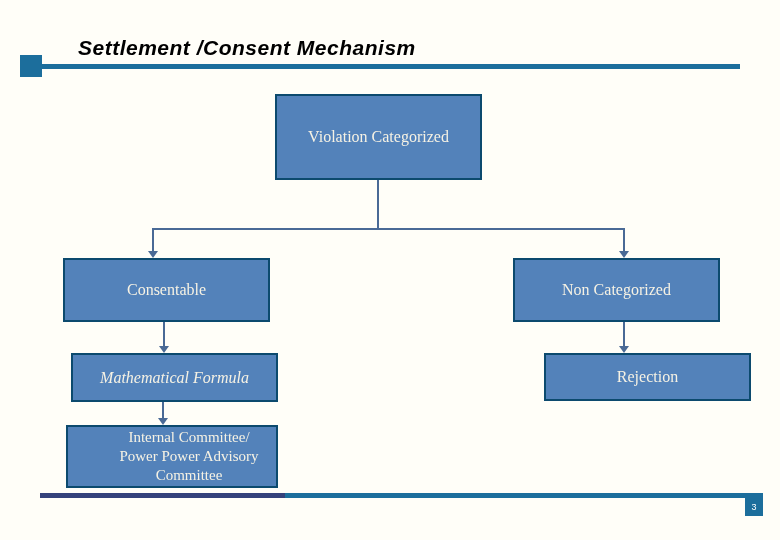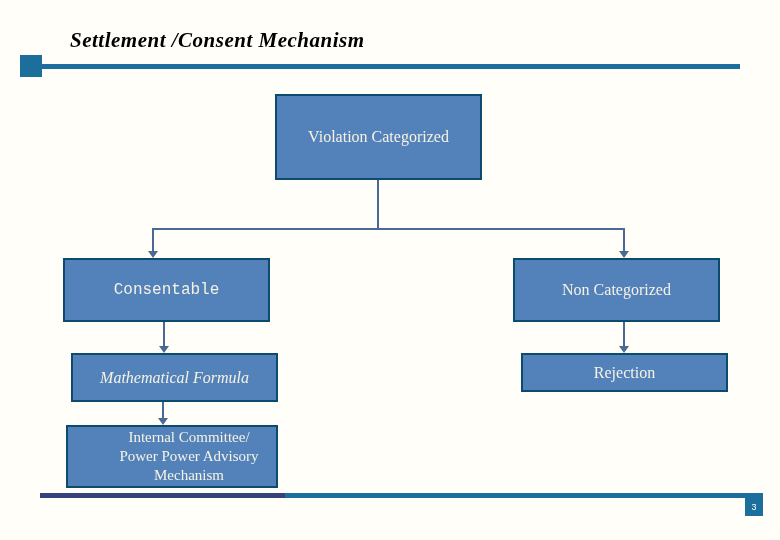--- a/index.html
+++ b/index.html
@@ -9,22 +9,22 @@
   }
   .slide{
     position:relative;
     width:780px;height:540px;
     background:#fffef8;
     overflow:hidden;
   }
   
   .slide-title{
     position:absolute;left:66px;top:24px;
-    margin:4px;
-    font-family:Liberation Serif, serif;
+    margin:12px;
+    font-family:Liberation Sans, sans-serif;
     font-style:italic;font-weight:bold;
     font-size:21px;color:#000;
     letter-spacing:.5px;
     white-space:nowrap;
   }
   .title-accent-square{
     position:absolute;left:20px;top:55px;
     width:22px;height:22px;background:#1c6e9c;
   }
   .title-underline{
@@ -36,24 +36,24 @@
     position:absolute;box-sizing:border-box;
     background:#5382ba;border:2px solid #0c4a6e;
     color:#f6f2e4;
     display:flex;align-items:center;justify-content:center;
     text-align:center;
     font-family:"Liberation Serif", serif;
     font-size:16px;
     padding:2px 6px;
   }
   .node-violation{left:275px;top:94px;width:207px;height:86px;}
-  .node-consentable{left:63px;top:258px;width:207px;height:64px;font-family:Liberation Mono, monospace;}
+  .node-consentable{left:63px;top:258px;width:207px;height:64px;}
   .node-non-consentable{left:513px;top:258px;width:207px;height:64px;}
   .node-math{left:71px;top:353px;width:207px;height:49px;font-style:italic;}
-  .node-rejection{left:521px;top:353px;width:207px;height:39px;}
+  .node-rejection{left:544px;top:353px;width:207px;height:48px;}
   .node-committee{
     left:66px;top:425px;width:212px;height:63px;
     font-size:15px;line-height:19px;
     flex-direction:column;
     padding-left:40px;
   }
   
   .conn{position:absolute;background:#4a6a96;}
   .conn-root-stub{left:377px;top:180px;width:2px;height:48px;}
   .conn-horizontal{left:152px;top:228px;width:473px;height:2px;}
@@ -116,21 +116,21 @@
     <span>Mathematical Formula</span>
   </div>
 
   <div class="node node-rejection">
     <span>Rejection</span>
   </div>
 
   <div class="node node-committee">
     <span>Internal Committee/</span>
     <span>Power Power Advisory</span>
-    <span>Mechanism</span>
+    <span>Committee</span>
   </div>
 
   <div class="conn conn-root-stub"></div>
   <div class="conn conn-horizontal"></div>
   <div class="conn conn-left-drop"></div>
   <div class="arrowhead ah-left-drop"></div>
   <div class="conn conn-right-drop"></div>
   <div class="arrowhead ah-right-drop"></div>
   <div class="conn conn-cons-math"></div>
   <div class="arrowhead ah-cons-math"></div>

